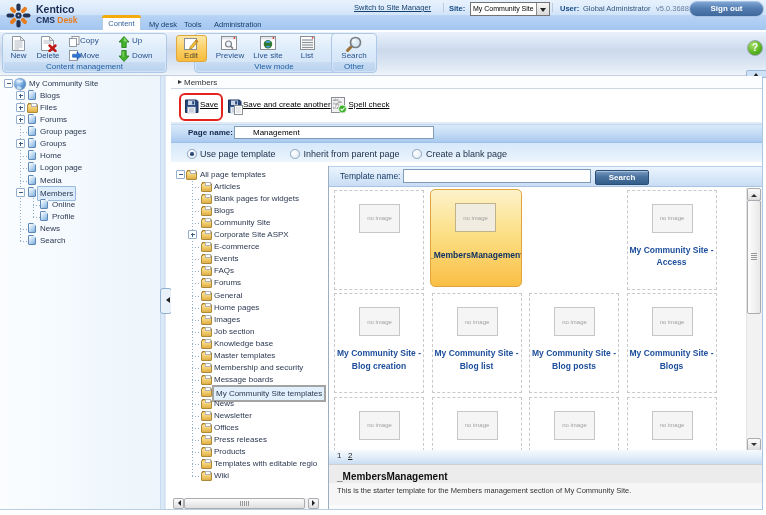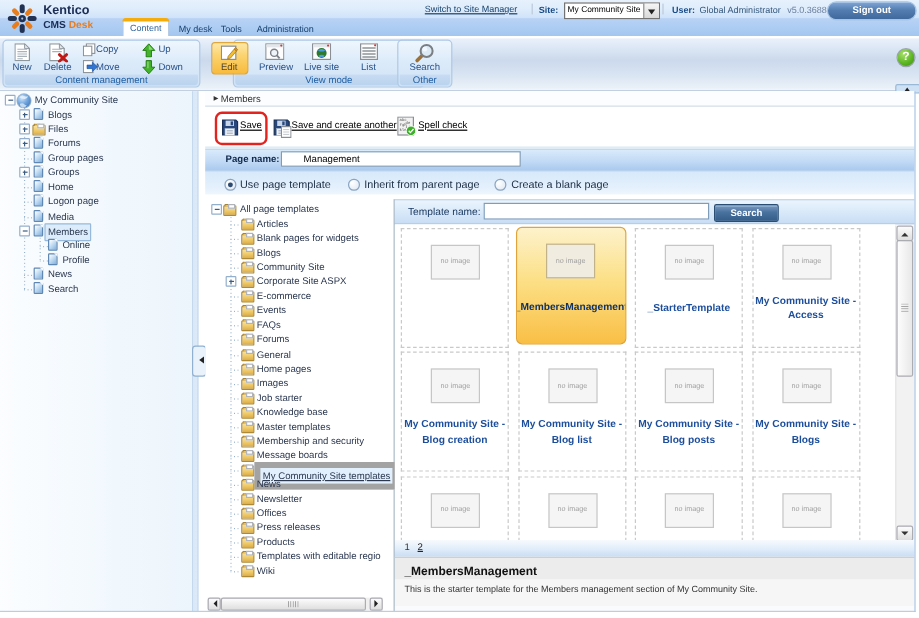--- a/index.html
+++ b/index.html
@@ -402,36 +402,36 @@
   <div class="fold abs" style="left:30px;top:216px;"></div>
   <div class="trow" style="left:43px;top:214px;">General</div>
   <div class="doth" style="left:21px;top:232px;width:7px;"></div>
   <div class="fold abs" style="left:30px;top:228px;"></div>
   <div class="trow" style="left:43px;top:226px;">Home pages</div>
   <div class="doth" style="left:21px;top:244px;width:7px;"></div>
   <div class="fold abs" style="left:30px;top:240px;"></div>
   <div class="trow" style="left:43px;top:238px;">Images</div>
   <div class="doth" style="left:21px;top:256px;width:7px;"></div>
   <div class="fold abs" style="left:30px;top:252px;"></div>
-  <div class="trow" style="left:43px;top:250px;">Job starter</div>
+  <div class="trow" style="left:43px;top:250px;">Job section</div>
   <div class="doth" style="left:21px;top:268px;width:7px;"></div>
   <div class="fold abs" style="left:30px;top:264px;"></div>
   <div class="trow" style="left:43px;top:262px;">Knowledge base</div>
   <div class="doth" style="left:21px;top:280px;width:7px;"></div>
   <div class="fold abs" style="left:30px;top:276px;"></div>
   <div class="trow" style="left:43px;top:274px;">Master templates</div>
   <div class="doth" style="left:21px;top:292px;width:7px;"></div>
   <div class="fold abs" style="left:30px;top:288px;"></div>
   <div class="trow" style="left:43px;top:286px;">Membership and security</div>
   <div class="doth" style="left:21px;top:304px;width:7px;"></div>
   <div class="fold abs" style="left:30px;top:300px;"></div>
   <div class="trow" style="left:43px;top:298px;">Message boards</div>
   <div class="doth" style="left:21px;top:316px;width:7px;"></div>
   <div class="fold abs" style="left:30px;top:312px;"></div>
-  <div class="trow" style="left:41px;top:309px;height:13px;line-height:13px;background:#e2effc;border:5px solid #a3a3a3;padding:0 2px;text-decoration:underline;">My Community Site templates</div>
+  <div class="trow" style="left:41px;top:309px;height:13px;line-height:13px;background:#e2effc;border:2px solid #a3a3a3;padding:0 2px;">My Community Site templates</div>
   <div class="doth" style="left:21px;top:328px;width:7px;"></div>
   <div class="fold abs" style="left:30px;top:324px;"></div>
   <div class="trow" style="left:43px;top:322px;">News</div>
   <div class="doth" style="left:21px;top:340px;width:7px;"></div>
   <div class="fold abs" style="left:30px;top:336px;"></div>
   <div class="trow" style="left:43px;top:334px;">Newsletter</div>
   <div class="doth" style="left:21px;top:352px;width:7px;"></div>
   <div class="fold abs" style="left:30px;top:348px;"></div>
   <div class="trow" style="left:43px;top:346px;">Offices</div>
   <div class="doth" style="left:21px;top:364px;width:7px;"></div>
@@ -464,24 +464,20 @@
   <div class="abs" style="left:158px;top:111px;width:416.5px;height:263px;overflow:hidden;background:#fff;">
     <div style="position:absolute;left:-158px;top:-111px;width:591px;height:400px;">
     <div class="card" style="left:163px;top:113.5px;">
           <div class="noimg">no image</div>
         </div>
     <div class="abs" style="left:259.0px;top:113.0px;width:90px;height:96px;border-radius:5px;border:1px solid #dfa43c;
   background:linear-gradient(180deg,#fdf2cb 0%,#fce087 45%,#f9bf45 100%);">
   <div class="noimg" style="background:#f1ece0;border-color:#c2b289;">no image</div>
   <div class="clab" style="color:#103264;white-space:nowrap;overflow:hidden;">_MembersManagement</div>
         </div>
-    <div class="card" style="left:358px;top:113.5px;">
-          <div class="noimg">no image</div>
-          <div class="clab">_StarterTemplate</div>
-        </div>
     <div class="card" style="left:455.5px;top:113.5px;">
           <div class="noimg">no image</div>
           <div class="clab">My Community Site -<br>Access</div>
         </div>
     <div class="card" style="left:163px;top:217px;">
           <div class="noimg">no image</div>
           <div class="clab">My Community Site -<br>Blog creation</div>
         </div>
     <div class="card" style="left:260.5px;top:217px;">
           <div class="noimg">no image</div>

